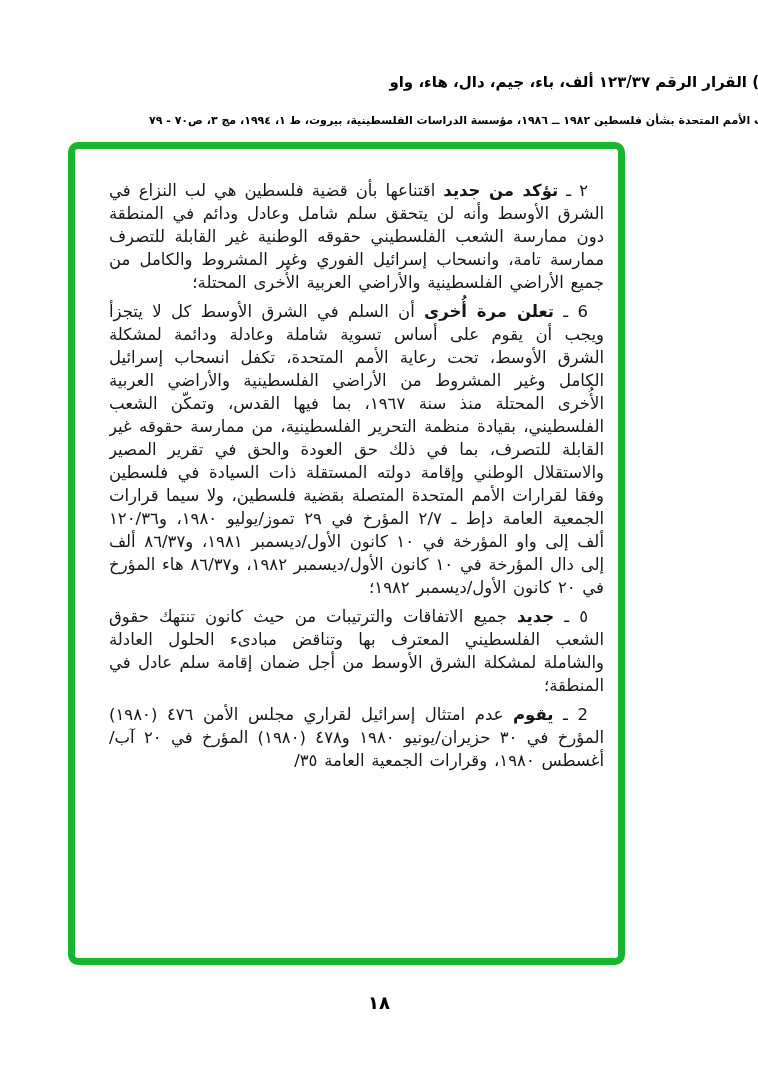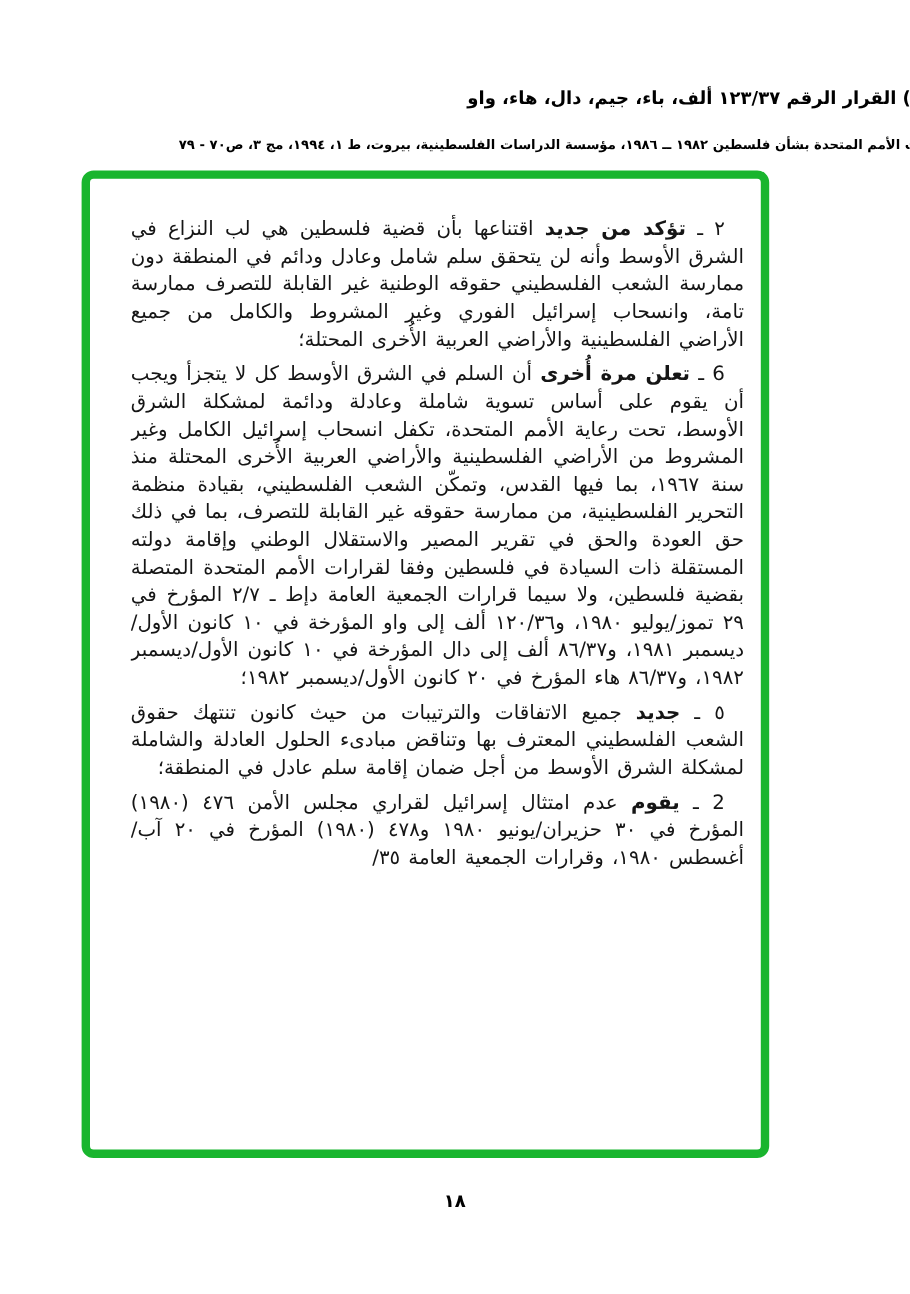--- a/index.html
+++ b/index.html
@@ -58,36 +58,36 @@
   .para {
     margin: 0 0 6px 0;
     text-indent: 16px;
   }
   .para .lead { font-weight: bold; }
   .page-number {
     position: absolute;
     top: 992px; left: 0;
     width: 100%;
     text-align: center;
-    font-size: 15px;
+    font-size: 18px;
     font-weight: bold;
     letter-spacing: 2px;
   }
 </style>
 </head>
 <body>
 
 <div class="page">
 
   <header class="doc-header">
     <div class="h1">(تابع) القرار الرقم ١٢٣/٣٧ ألف، باء، جيم، دال، هاء، واو</div>
     <div class="h2">قرارات الأمم المتحدة بشأن فلسطين ١٩٨٢ ــ ١٩٨٦، مؤسسة الدراسات الفلسطينية، بيروت، ط ١، ١٩٩٤، مج ٣، ص٧٠ - ٧٩</div>
   </header>
 
-  <div class="frame" style="border-color: rgb(25, 181, 46); padding-left: 16px;">
+  <div class="frame" style="border-color: rgb(25, 181, 46);">
     <div class="text-col">
 
       <p class="para">
         <span>٢ ـ</span>
         <span class="lead">تؤكد من جديد</span>
         <span>اقتناعها بأن قضية فلسطين هي لب النزاع في الشرق الأوسط وأنه لن يتحقق سلم شامل وعادل ودائم في المنطقة دون ممارسة الشعب الفلسطيني حقوقه الوطنية غير القابلة للتصرف ممارسة تامة، وانسحاب إسرائيل الفوري وغير المشروط والكامل من جميع الأراضي الفلسطينية والأراضي العربية الأُخرى المحتلة؛</span>
       </p>
 
 
       <p class="para">

